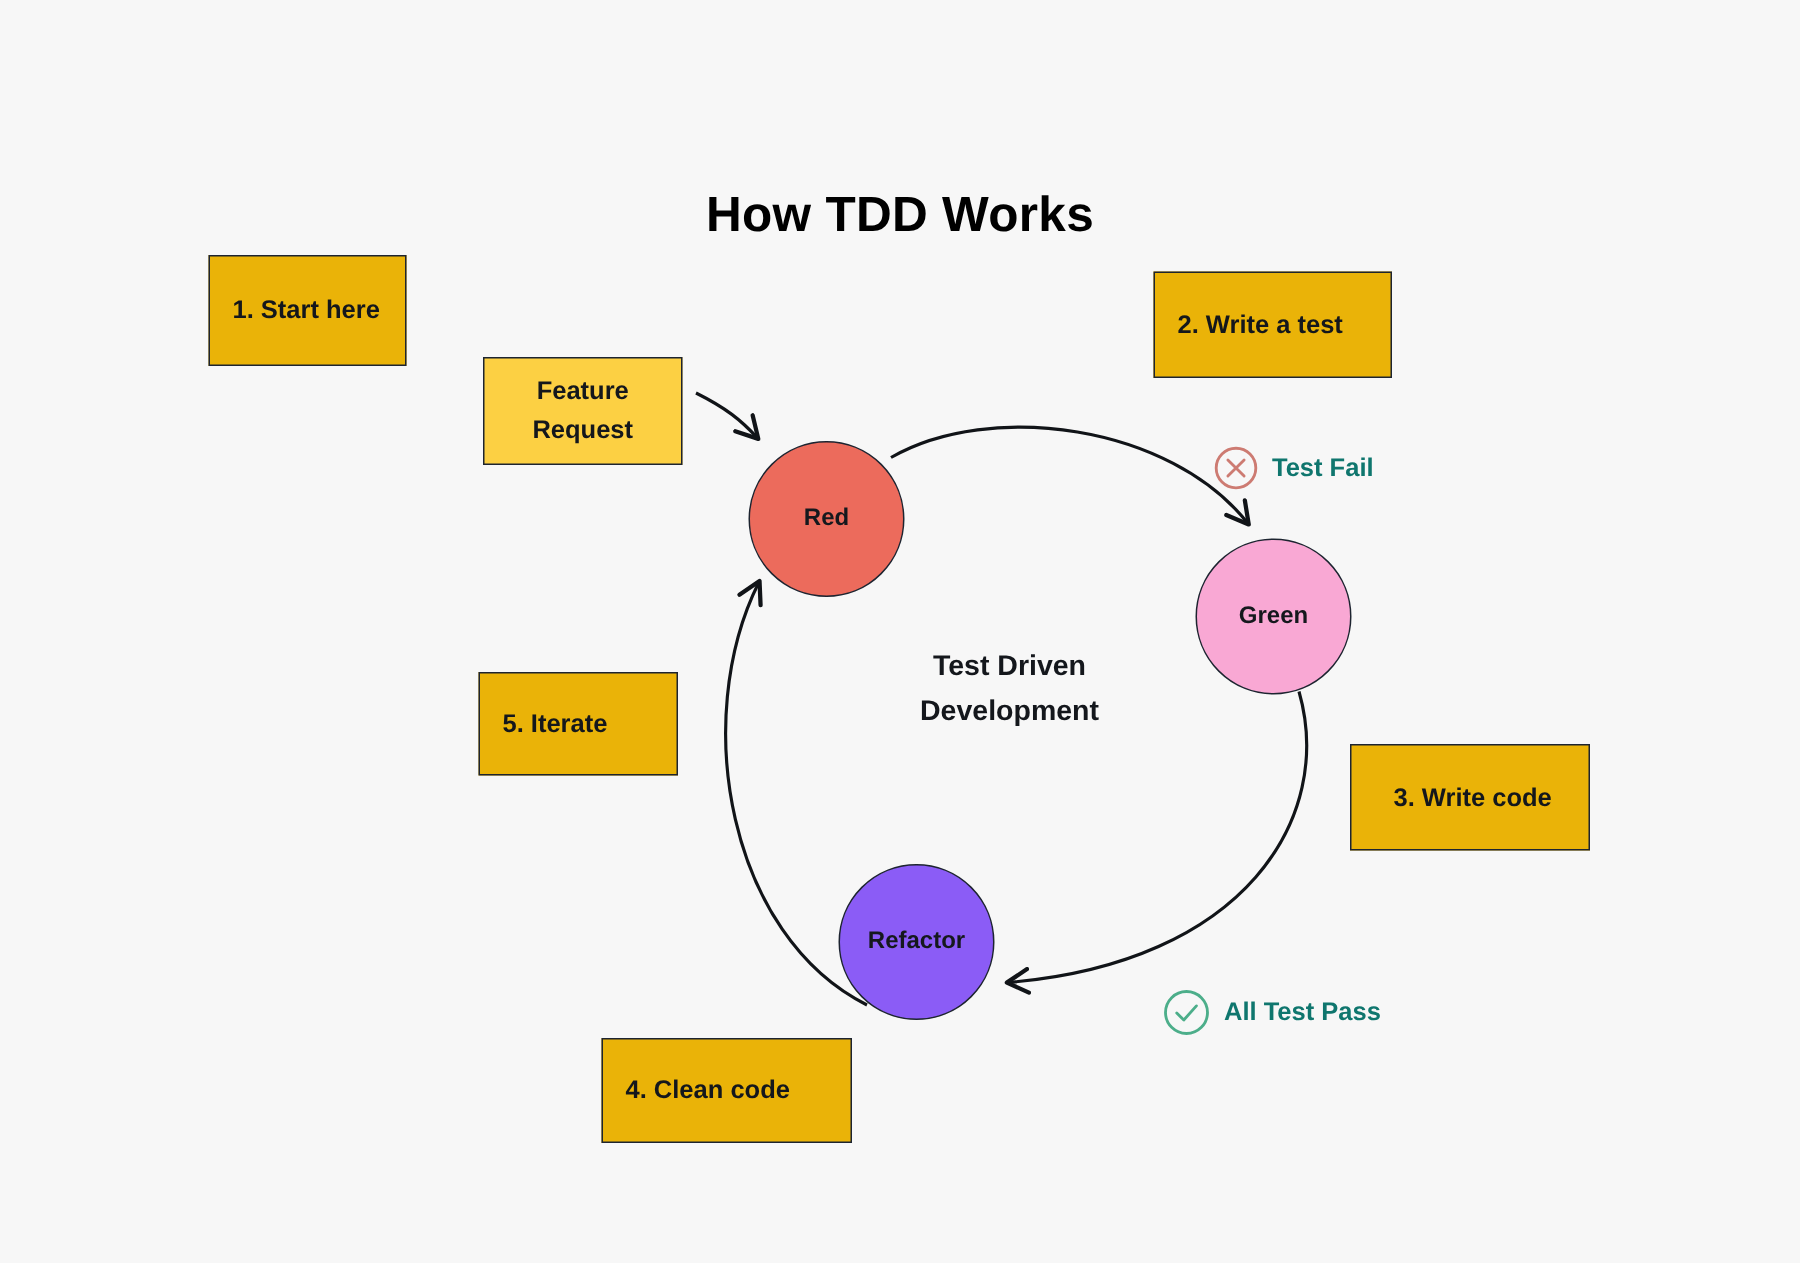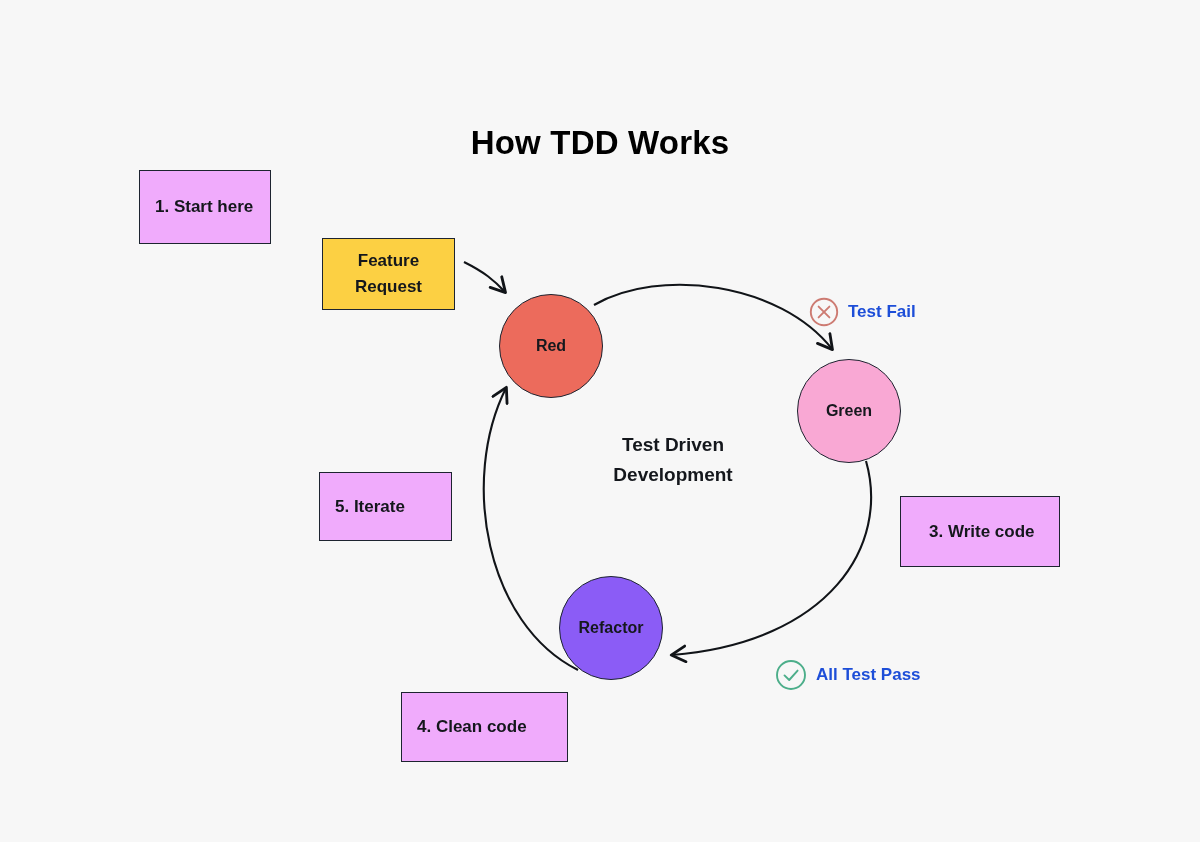--- a/index.html
+++ b/index.html
@@ -87,46 +87,46 @@
 
   .box {
     position: absolute;
     box-sizing: border-box;
     display: flex;
     align-items: center;
     padding-left: 15px;
     font-size: 17px;
     font-weight: bold;
     color: #14171c;
-    background: #f0abfc;
+    background: #eab308;
     border: 1.5px solid #1d2430;
   }
   .box-feature {
     background: #fcd043;
     justify-content: center;
     padding-left: 0;
     text-align: center;
     line-height: 26px;
   }
 
   .box-start    { left: 139px; top: 170px; width: 132px; height: 74px; }
   .box-feature  { left: 322px; top: 238px; width: 133px; height: 72px; }
   .box-write    { left: 769px; top: 181px; width: 159px; height: 71px; }
   .box-wcode    { left: 900px; top: 496px; width: 160px; height: 71px; padding-left: 28px; }
-  .box-iterate  { left: 319px; top: 472px; width: 133px; height: 69px; }
+  .box-iterate  { left: 319px; top: 448px; width: 133px; height: 69px; }
   .box-clean    { left: 401px; top: 692px; width: 167px; height: 70px; }
 
   .marker {
     position: absolute;
     display: flex;
     align-items: center;
     gap: 8px;
     font-size: 17px;
     font-weight: bold;
-    color: #1d4ed8;
+    color: #0f766e;
   }
   .marker-fail { left: 808px; top: 296px; }
   .marker-pass { left: 774px; top: 658px; }
   .marker-icon { flex: none; display: block; }
 </style>
 </head>
 <body>
 
 <div id="canvas">
 
@@ -167,20 +167,23 @@
     <span>1. Start here</span>
   </div>
 
   <div class="box box-feature">
     <div>
       <div>Feature</div>
       <div>Request</div>
     </div>
   </div>
 
+  <div class="box box-write">
+    <span>2. Write a test</span>
+  </div>
 
   <div class="box box-wcode">
     <span>3. Write code</span>
   </div>
 
   <div class="box box-clean">
     <span>4. Clean code</span>
   </div>
 
   <div class="box box-iterate">

